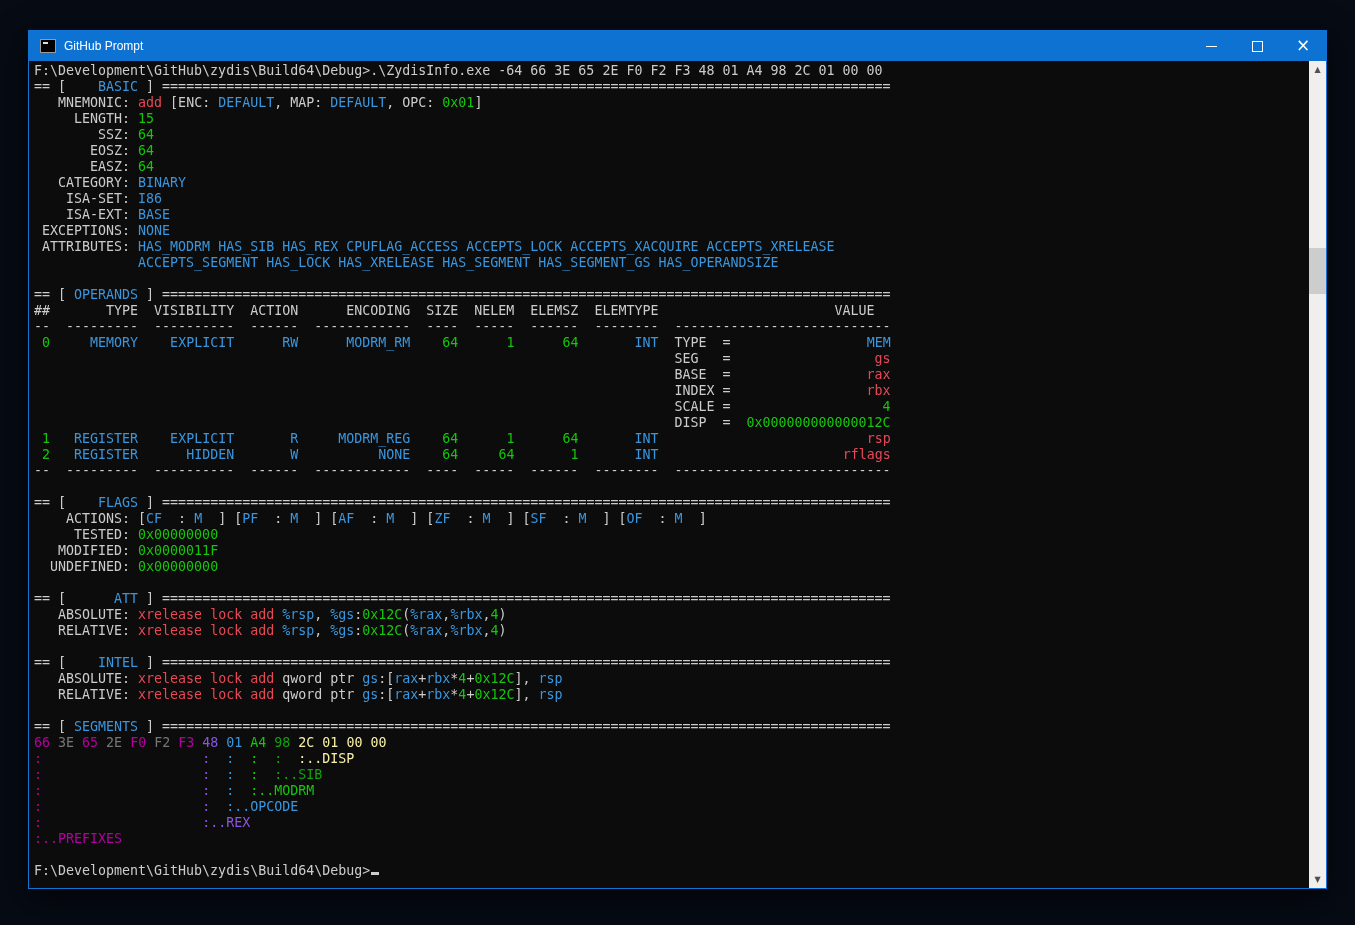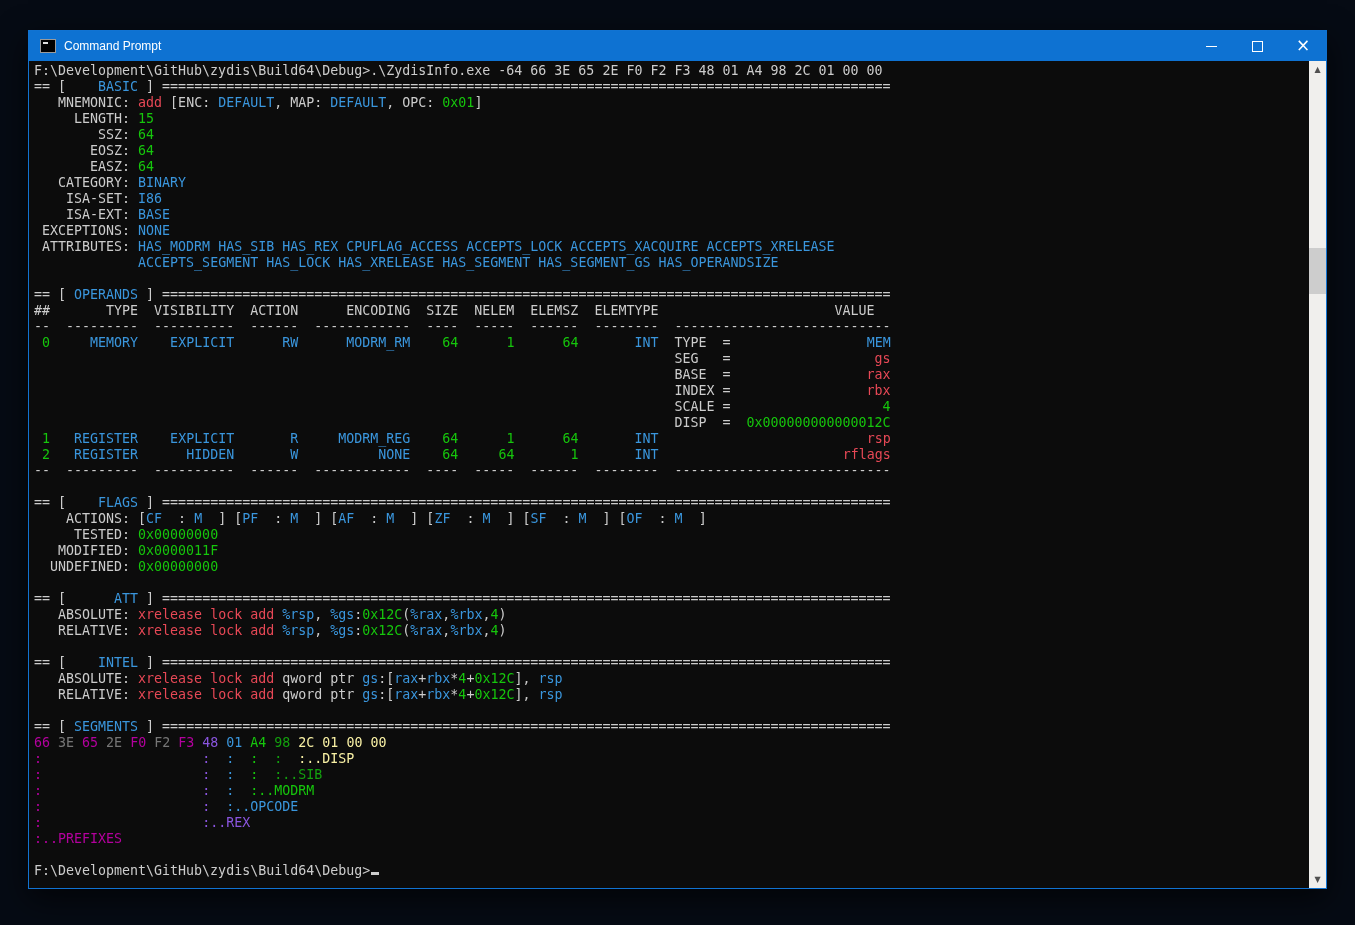--- a/index.html
+++ b/index.html
@@ -71,21 +71,21 @@
     position:absolute; left:0; top:187px; width:17px; height:46px;
     background:#CDCDCD;
   }
 </style>
 </head>
 <body>
 
 <div class="window">
   <div class="titlebar">
     <div class="cmd-icon"></div>
-    <div class="title">Command Prompt</div>
+    <div class="title">GitHub Prompt</div>
     <div class="caption-buttons">
       <div class="cap-btn">
         <span class="min-glyph"></span>
       </div>
       <div class="cap-btn">
         <span class="max-glyph"></span>
       </div>
       <div class="cap-btn">
         <span class="close-glyph">×</span>
       </div>

